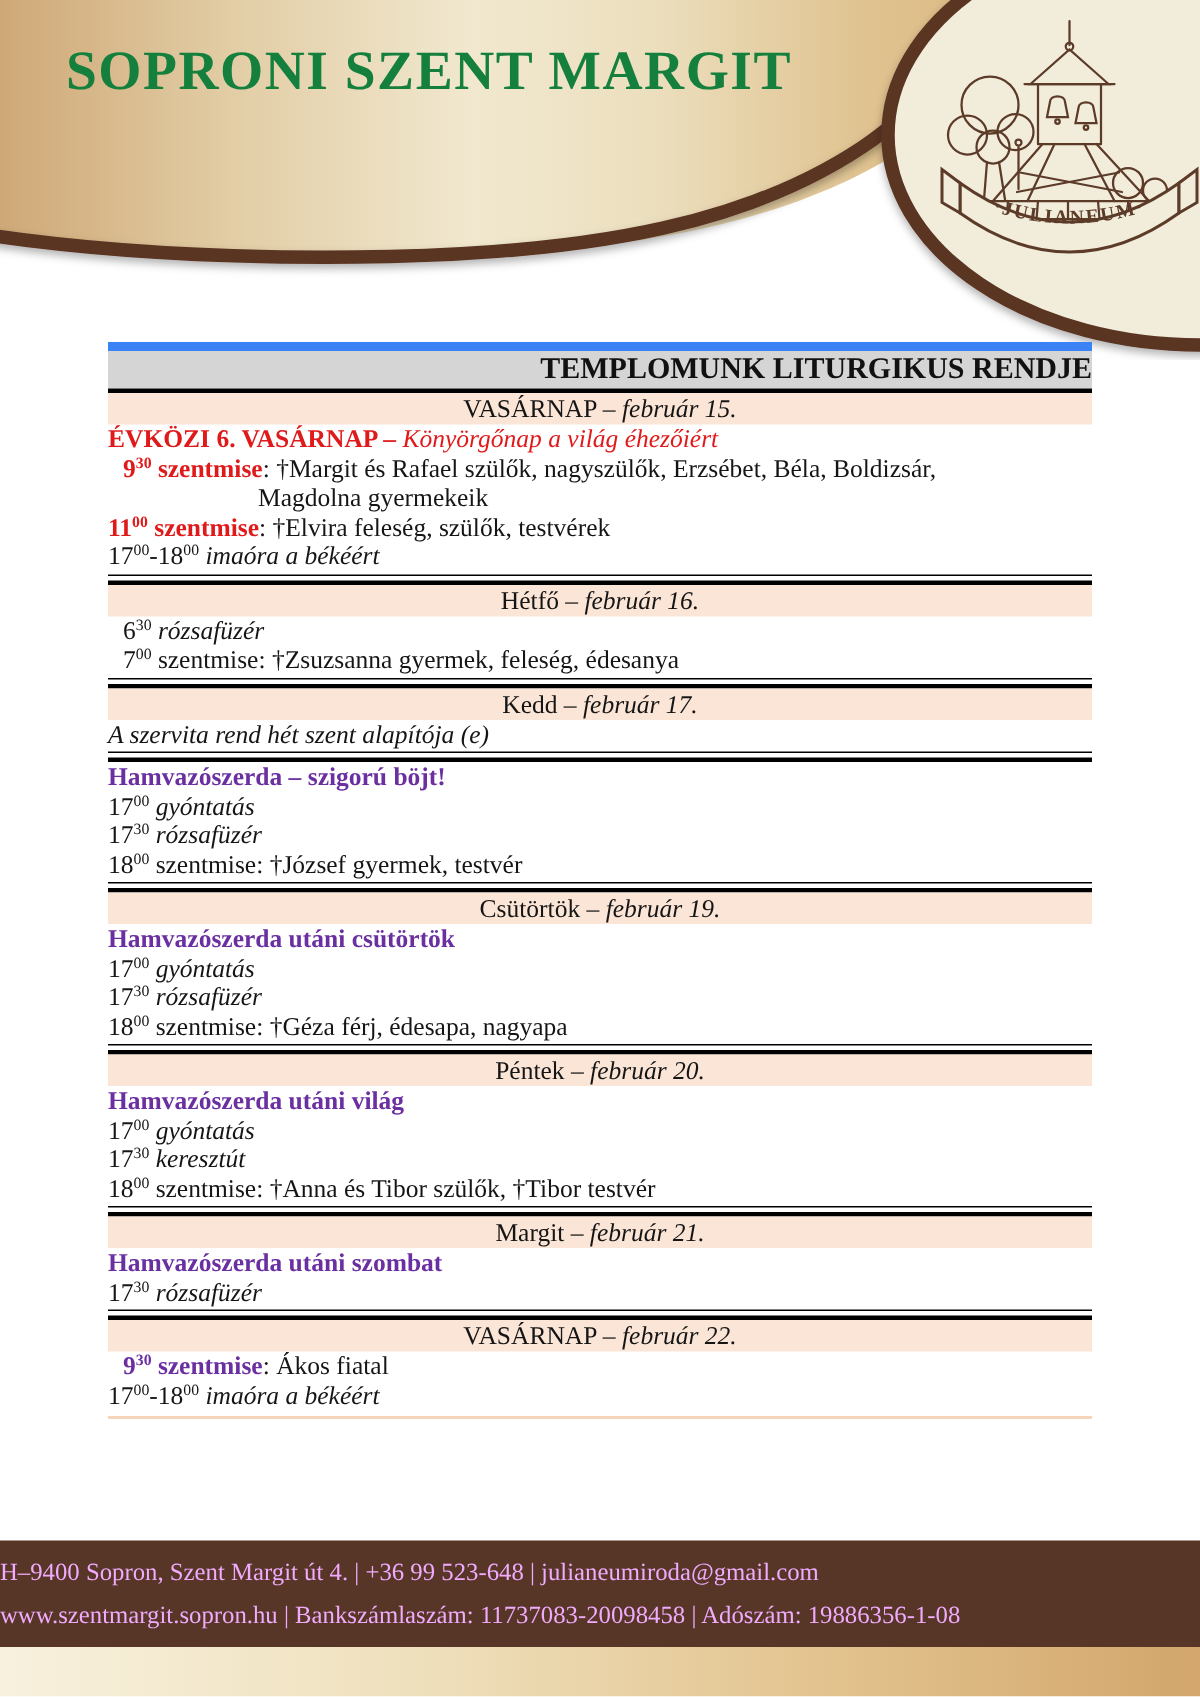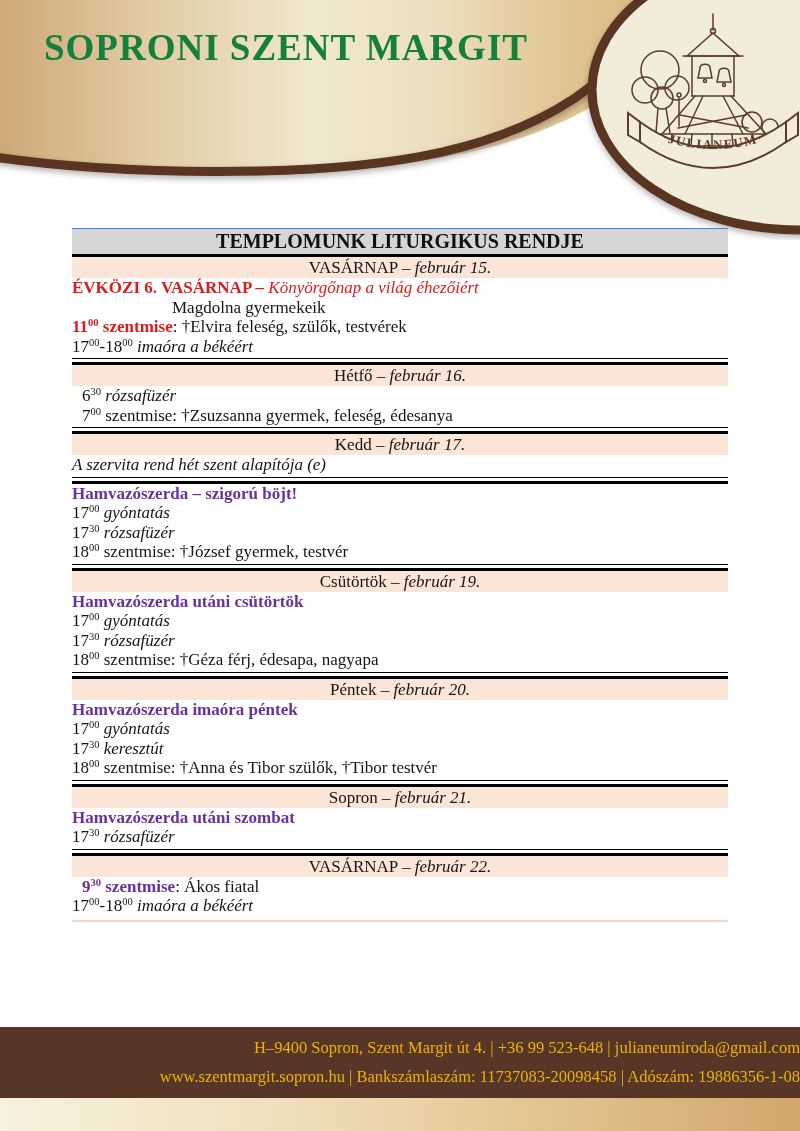--- a/index.html
+++ b/index.html
@@ -10,22 +10,22 @@
   
   .header-wrap{position:absolute;top:0;left:0;width:800px;height:240px;}
   .brand{
     position:absolute;left:44px;top:24px;z-index:3;
     font-weight:bold;font-size:37px;line-height:47px;letter-spacing:1px;
     color:#15803d;white-space:nowrap;
   }
   
   .content{position:absolute;left:72px;top:228px;width:656px;z-index:2;}
   .title-bar{
-    background:#d5d5d5;border-top:1px solid #3b82f6;
-    text-align:center;font-weight:bold;font-size:20px;line-height:23px;
+    background:#d5d5d5;border-top:6px solid #3b82f6;
+    text-align:right;font-weight:bold;font-size:20px;line-height:23px;
     padding:1px 0;color:#111;
   }
   .rule-thick{height:3px;background:#000;}
   .day-band{
     background:#fbe5d6;text-align:center;font-size:17px;line-height:21px;height:21px;
   }
   .day-name{font-weight:normal;}
   .day-date{font-style:italic;}
   .line{font-size:17px;line-height:19.5px;}
   .line.center{text-align:left;}
@@ -37,21 +37,21 @@
   .purple{color:#6a2fa0;}
   sup{font-size:10.5px;line-height:0;vertical-align:baseline;position:relative;top:-6px;}
   .sep{margin-top:2px;}
   .sep-thin{height:1px;background:#000;}
   .sep-gap{height:3px;}
   .sep-thick{height:3px;background:#000;}
   .end-rule{height:2px;background:#f6d5bd;margin-top:4px;}
   
   .footer{position:absolute;left:0;bottom:0;width:800px;z-index:2;}
   .footer-brown{
-    background:#573527;color:#eab308;text-align:right;
+    background:#573527;color:#f0abfc;text-align:left;
     font-size:16.5px;line-height:29px;padding:6px 0 7px;
   }
   .footer-strip{
     height:33px;
     background:linear-gradient(90deg,#f8f1de 0%,#efe0bc 35%,#e2c28d 70%,#d2a66c 100%);
   }
 </style>
 </head>
 <body>
 
@@ -137,20 +137,21 @@
     <div>SOPRONI SZENT MARGIT</div>
   </div>
 </div>
 
 <div class="content">
   <div class="title-bar">TEMPLOMUNK LITURGIKUS RENDJE</div>
   <div class="rule-thick"></div>
   <div id="days">
       <div class="day-band"><span class="day-name">VASÁRNAP</span> <span class="day-date">– február 15.</span></div>
       <div class="line center"><span class="b red">ÉVKÖZI 6. VASÁRNAP – </span><span class="i red">Könyörgőnap a világ éhezőiért</span></div>
+      <div class="line t1"><span class="b red">9</span><sup class="b red">30</sup><span class="b red"> szentmise</span><span>: †Margit és Rafael szülők, nagyszülők, Erzsébet, Béla, Boldizsár,</span></div>
       <div class="line cont"><span>Magdolna gyermekeik</span></div>
       <div class="line"><span class="b red">11</span><sup class="b red">00</sup><span class="b red"> szentmise</span><span>: †Elvira feleség, szülők, testvérek</span></div>
       <div class="line"><span>17</span><sup>00</sup><span>-18</span><sup>00</sup><span> </span><span class="i">imaóra a békéért</span></div>
       <div class="sep">
         <div class="sep-thin"></div>
         <div class="sep-gap"></div>
         <div class="sep-thick"></div>
       </div>
       <div class="day-band"><span class="day-name">Hétfő</span> <span class="day-date">– február 16.</span></div>
       <div class="line t1"><span>6</span><sup>30</sup><span> </span><span class="i">rózsafüzér</span></div>
@@ -180,30 +181,30 @@
       <div class="line center"><span class="b purple">Hamvazószerda utáni csütörtök</span></div>
       <div class="line"><span>17</span><sup>00</sup><span> </span><span class="i">gyóntatás</span></div>
       <div class="line"><span>17</span><sup>30</sup><span> </span><span class="i">rózsafüzér</span></div>
       <div class="line"><span>18</span><sup>00</sup><span> szentmise: †Géza férj, édesapa, nagyapa</span></div>
       <div class="sep">
         <div class="sep-thin"></div>
         <div class="sep-gap"></div>
         <div class="sep-thick"></div>
       </div>
       <div class="day-band"><span class="day-name">Péntek</span> <span class="day-date">– február 20.</span></div>
-      <div class="line center"><span class="b purple">Hamvazószerda imaóra péntek</span></div>
+      <div class="line center"><span class="b purple">Hamvazószerda utáni világ</span></div>
       <div class="line"><span>17</span><sup>00</sup><span> </span><span class="i">gyóntatás</span></div>
       <div class="line"><span>17</span><sup>30</sup><span> </span><span class="i">keresztút</span></div>
       <div class="line"><span>18</span><sup>00</sup><span> szentmise: †Anna és Tibor szülők, †Tibor testvér</span></div>
       <div class="sep">
         <div class="sep-thin"></div>
         <div class="sep-gap"></div>
         <div class="sep-thick"></div>
       </div>
-      <div class="day-band"><span class="day-name">Sopron</span> <span class="day-date">– február 21.</span></div>
+      <div class="day-band"><span class="day-name">Margit</span> <span class="day-date">– február 21.</span></div>
       <div class="line center"><span class="b purple">Hamvazószerda utáni szombat</span></div>
       <div class="line"><span>17</span><sup>30</sup><span> </span><span class="i">rózsafüzér</span></div>
       <div class="sep">
         <div class="sep-thin"></div>
         <div class="sep-gap"></div>
         <div class="sep-thick"></div>
       </div>
       <div class="day-band"><span class="day-name">VASÁRNAP</span> <span class="day-date">– február 22.</span></div>
       <div class="line t1"><span class="b purple">9</span><sup class="b purple">30</sup><span class="b purple"> szentmise</span><span>: Ákos fiatal</span></div>
       <div class="line"><span>17</span><sup>00</sup><span>-18</span><sup>00</sup><span> </span><span class="i">imaóra a békéért</span></div>

